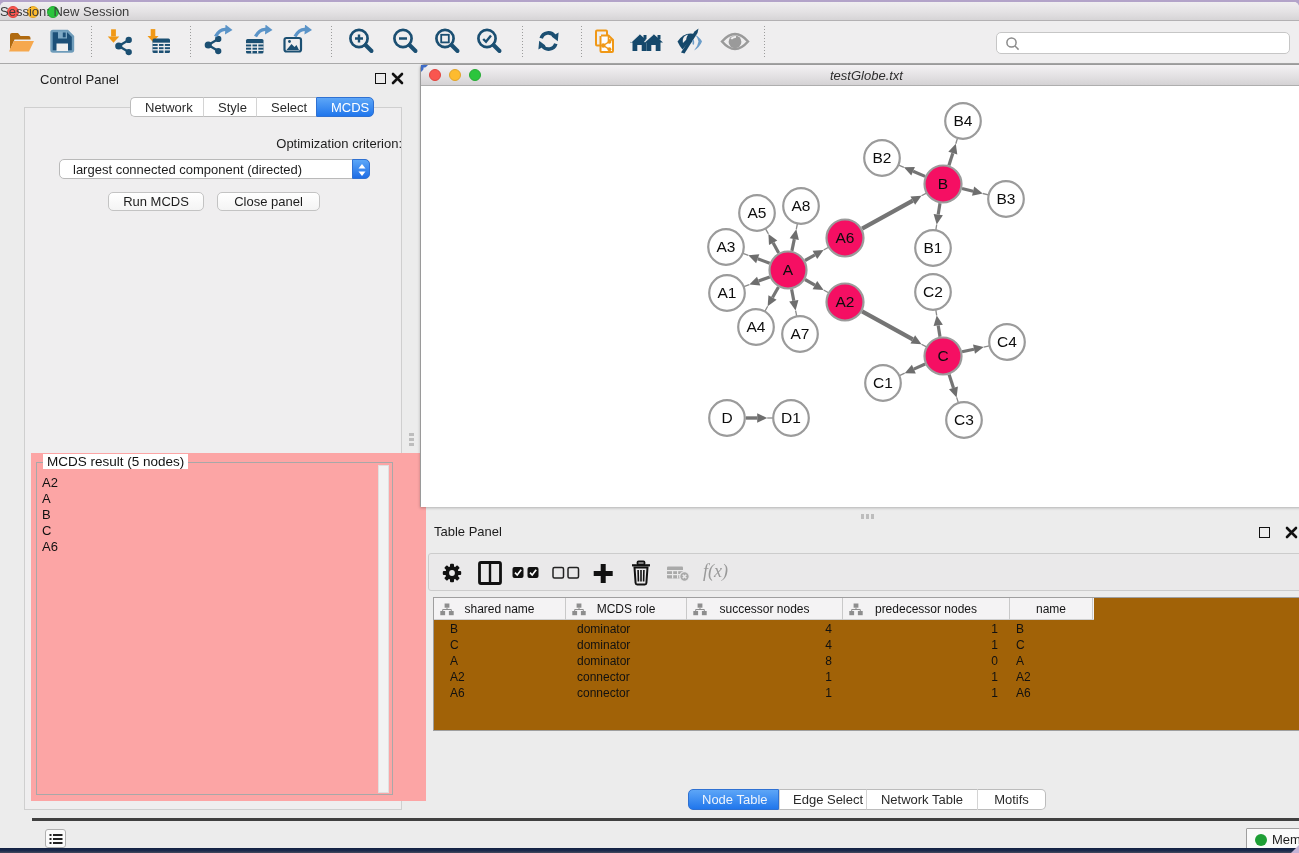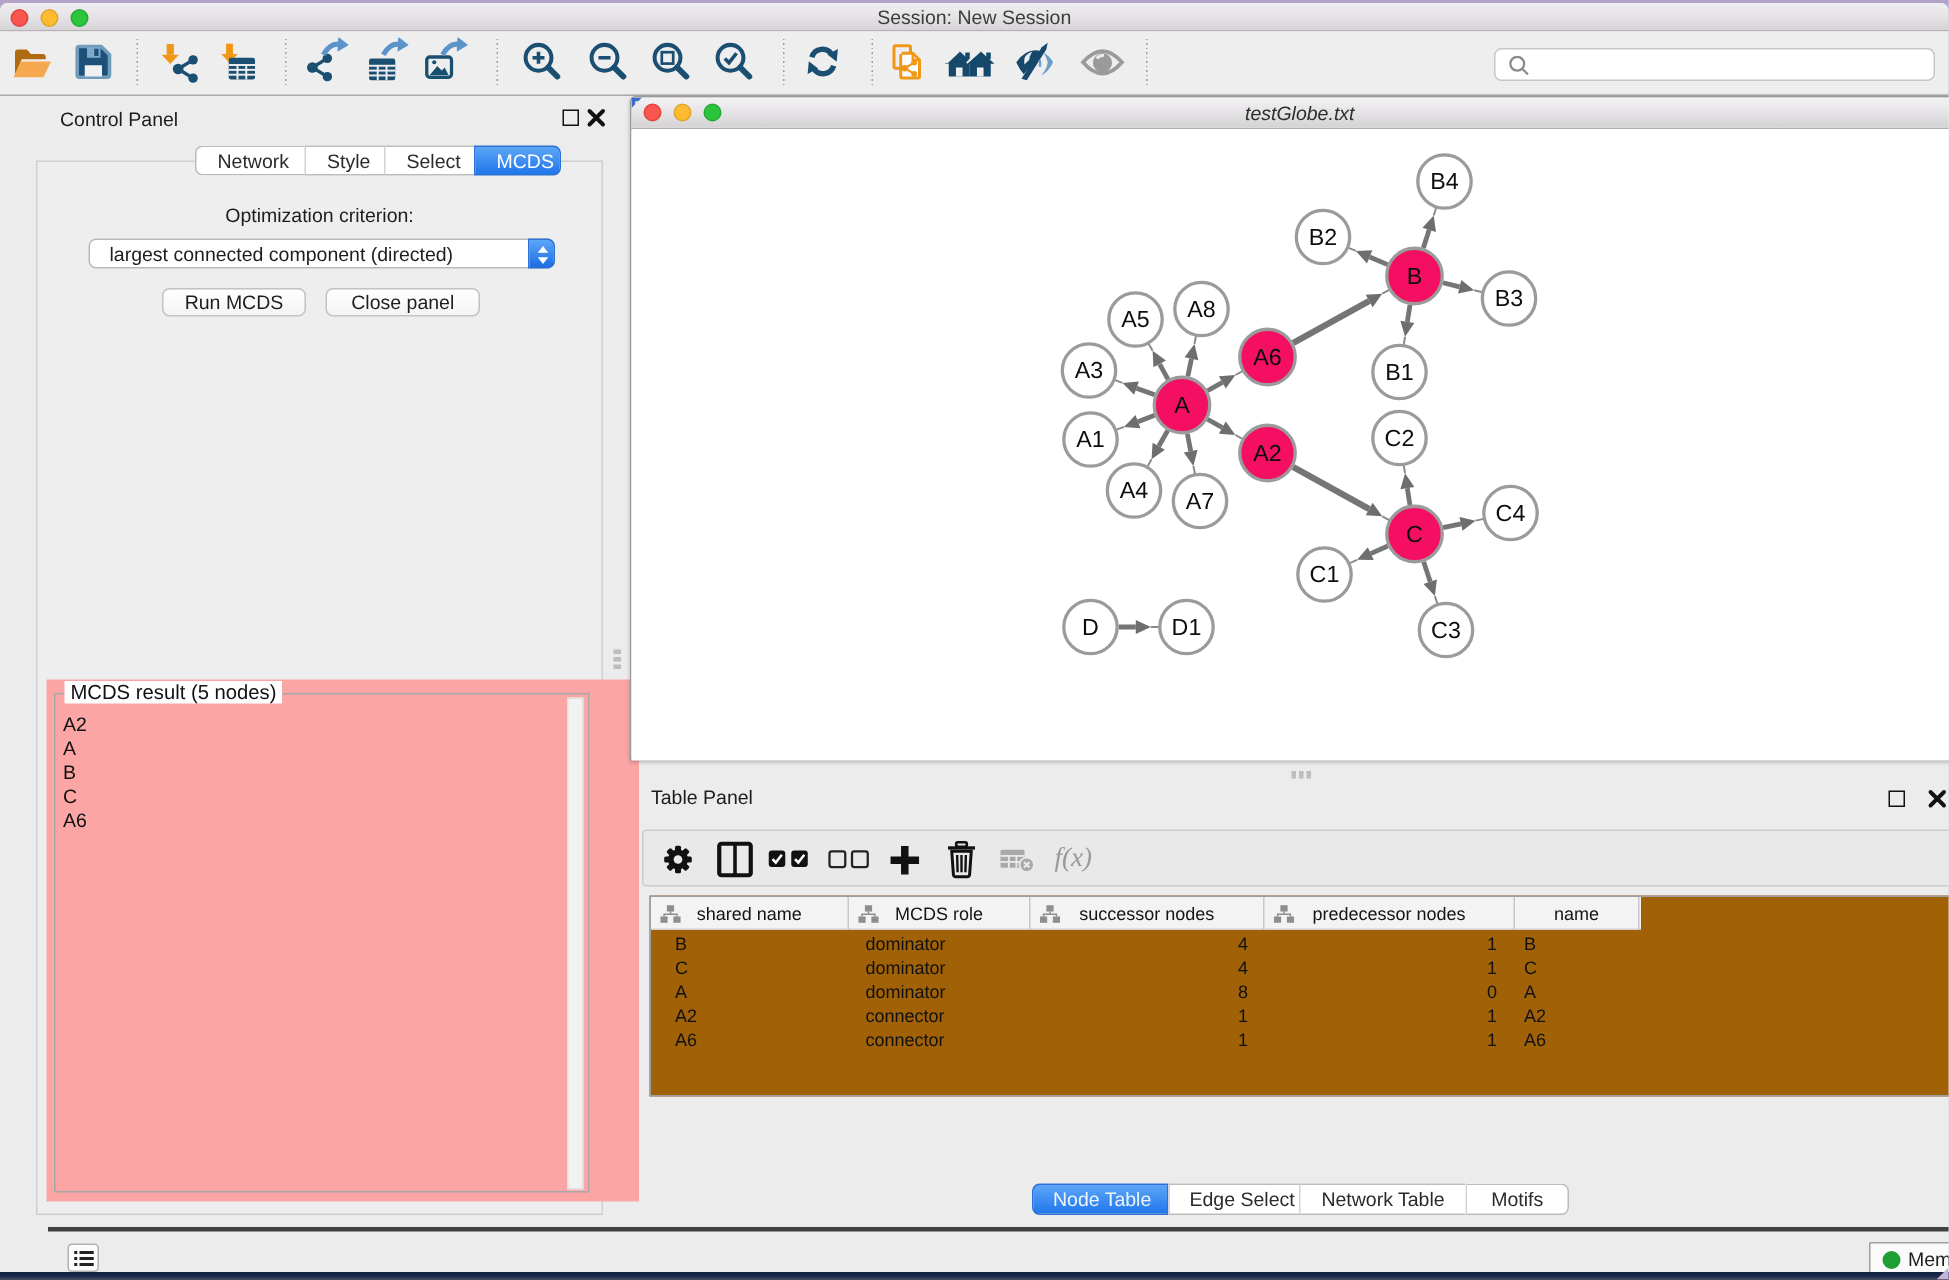--- a/index.html
+++ b/index.html
@@ -12,21 +12,21 @@
 #mainwin { position:absolute; left:0; top:2px; width:1299px; height:846px;
   background:#ececec; border-radius:5px 5px 0 0; overflow:hidden; }
 
 #titlebar { position:absolute; left:0; top:0; width:1299px; height:19px;
   background:linear-gradient(180deg,#f0eef0 0,#e4e2e4 55%,#d6d4d6 100%);
   border-bottom:1px solid #b3b1b3; border-radius:5px 5px 0 0; }
 .tl { position:absolute; top:4px; width:12px; height:12px; border-radius:50%; }
 #titlebar .tl1 { left:7px;  background:#f9564f; border:0.5px solid #e0443e; }
 #titlebar .tl2 { left:27px; background:#fdbb2f; border:0.5px solid #e0a429; }
 #titlebar .tl3 { left:47px; background:#2bc53d; border:0.5px solid #27aa35; }
-#maintitle { position:absolute; top:2px; left:0; width:1299px; text-align:center;
+#maintitle { position:absolute; top:2px; left:0; width:1299px; 
   font-size:13px; color:#3c3c3c; }
 
 #toolbar { position:absolute; left:0; top:19px; width:1299px; height:43px;
   background:#efeeef; border-bottom:1px solid #a9a9a9; }
 .tsep { position:absolute; top:5px; height:32px; width:1px;
   background-image:repeating-linear-gradient(180deg,#9c9c9c 0,#9c9c9c 1px,transparent 1px,transparent 3px); }
 .ticon { position:absolute; top:7px; }
 #search { position:absolute; left:996px; top:11px; width:294px; height:22px;
   background:#fff; border:1px solid #c6c6c6; border-radius:5px; }
 
@@ -36,21 +36,21 @@
 #cpanel .hdr { position:absolute; left:24px; top:8px; font-size:13px; color:#1c1c1c; }
 #cpbox { position:absolute; left:8px; top:43px; width:378px; height:703px;
   background:#efeeef; border:1px solid #cfcfcf; }
 .tabrow { position:absolute; display:flex; }
 .tab { height:20px; line-height:19px; font-size:13px; color:#2a2a2a; text-align:center; white-space:nowrap;
   background:#fff; border-top:1px solid #bcbcbc; border-bottom:1px solid #bcbcbc; padding:0 14px; }
 .tab.first { border-left:1px solid #bcbcbc; border-radius:5px 0 0 5px; }
 .tab.sel { background:linear-gradient(180deg,#5da6f7 0,#2076ec 100%);
   color:#fff; border:1px solid #2f71d2; border-radius:0 5px 5px 0; }
 .tab.mid { border-left:1px solid #d4d4d4; }
-#optlabel { position:absolute; left:0; top:72px; width:378px; text-align:center; font-size:13px; color:#1d1d1d; }
+#optlabel { position:absolute; left:0; top:72px; width:378px; text-align:right; font-size:13px; color:#1d1d1d; }
 #combo { position:absolute; left:43px; top:95px; width:311px; height:20px; background:#fff;
   border:1px solid #b9b9b9; border-radius:5px; font-size:13px; color:#1d1d1d; line-height:19px; padding-left:13px; }
 #combo .spin { position:absolute; right:-1px; top:-1px; width:18px; height:20px;
   background:linear-gradient(180deg,#5ba7f8 0,#1d6ce5 100%); border-radius:0 5px 5px 0;
   border:1px solid #2f71d2; }
 .btn { position:absolute; height:19px; background:linear-gradient(180deg,#ffffff 0,#f4f4f4 100%);
   border:1px solid #c3c3c3; border-radius:5px; font-size:13px; color:#1d1d1d;
   text-align:center; line-height:18px; }
 #resultpanel { position:absolute; left:15px; top:389px; width:395px; height:348px; background:#fca5a5; }
 #resultgroup { position:absolute; left:5px; top:9px; width:357px; height:333px;

